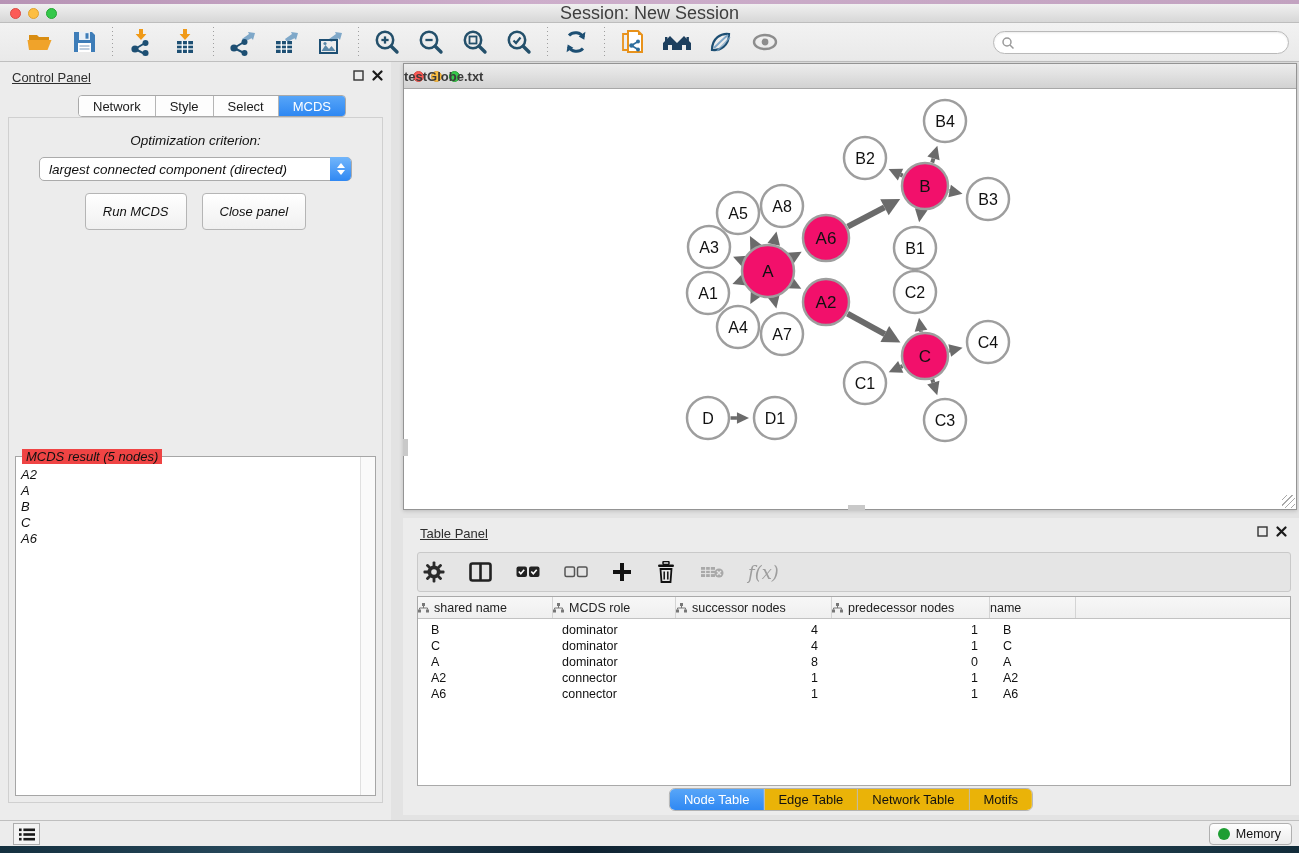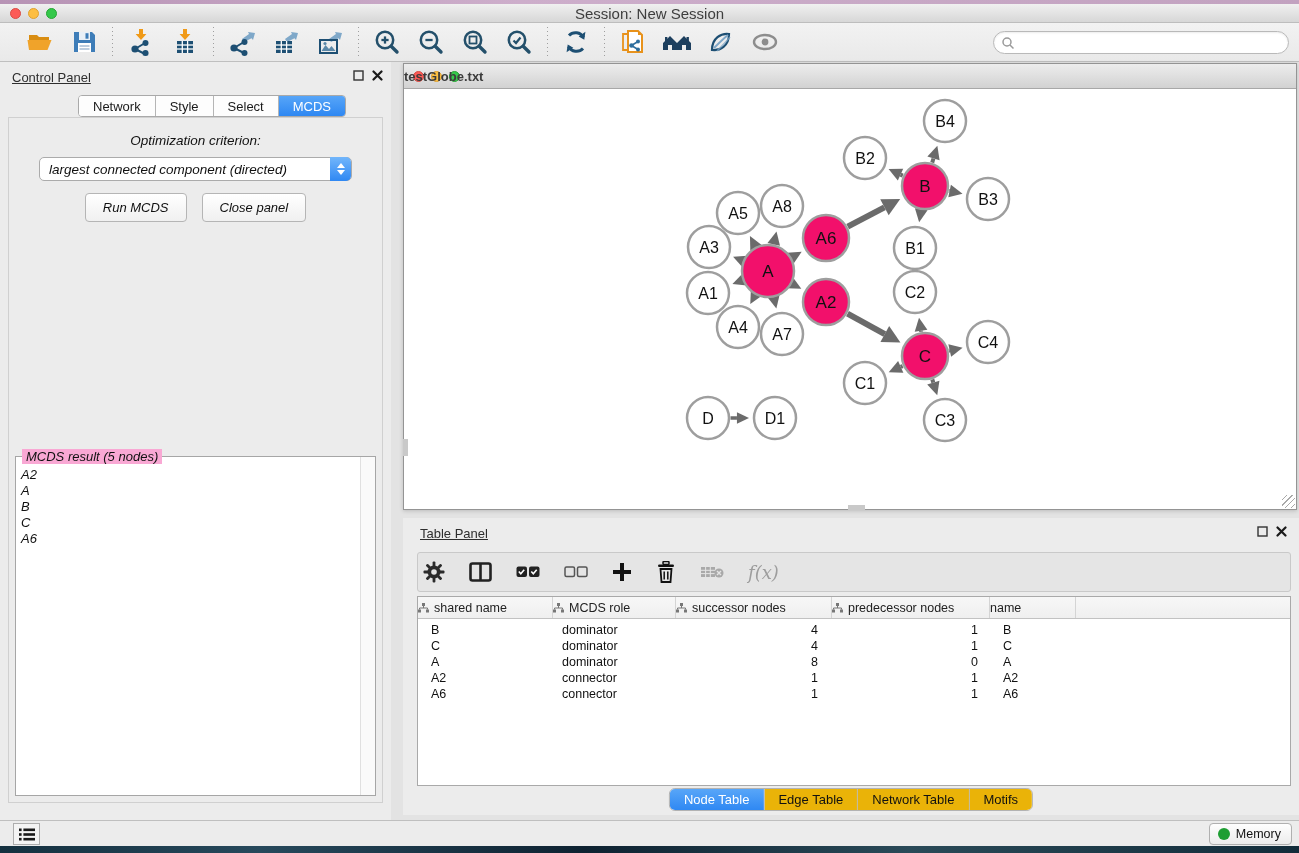--- a/index.html
+++ b/index.html
@@ -13,21 +13,21 @@
   
   .titlebar { position:absolute; top:4px; left:0; right:0; height:19px;
     background:linear-gradient(#f0f0f0,#d7d7d7); border-bottom:1px solid #bdbdbd;
     display:flex; align-items:center; }
   .traffic { display:flex; gap:7px; margin-left:10px; }
   .tl { width:11px; height:11px; border-radius:50%; }
   .tl.red { background:#fc5b57; border:1px solid #d94c45; }
   .tl.yel { background:#fdbe41; border:1px solid #dfa131; }
   .tl.grn { background:#34c84a; border:1px solid #27a534; }
   .win-title { position:absolute; left:0; right:0; text-align:center;
-    font-size:15px; color:#3e3e3e; }
+    font-size:18px; color:#3e3e3e; }
 
   
   .toolbar { position:absolute; top:23px; left:0; right:0; height:39px;
     background:linear-gradient(#f2f2f2,#e9e9e9); border-bottom:1px solid #bfbfbf;
     display:flex; align-items:center; padding-left:12px; }
   .tb-group { display:flex; align-items:center; gap:14px; padding:0 13px; }
   .tb-sep { width:1px; height:30px;
     background-image:linear-gradient(#9f9f9f 30%, rgba(255,255,255,0) 0%);
     background-size:1px 4px; background-repeat:repeat-y; }
   .tb-btn { width:30px; height:30px; display:flex; align-items:center; justify-content:center; cursor:default; }
@@ -53,27 +53,27 @@
   .cp-content { position:absolute; left:8px; right:8px; top:55px; bottom:17px;
     border:1px solid #d0d0d0; background:#ececec;font-style:italic; }
   .opt-label { margin-top:15px; text-align:center; font-size:13.5px; color:#111; }
   .dropdown { margin:9px auto 0; width:313px; height:24px; background:#fff;
     border:1px solid #ababab; border-radius:5px; position:relative;
     display:flex; align-items:center; font-size:13.5px; color:#111; padding-left:9px; cursor:default; }
   .dd-stepper { position:absolute; right:0; top:-1px; bottom:-1px; width:21px;
     background:linear-gradient(#72b6fb,#2f88f3); border-radius:0 5px 5px 0;
     display:flex; flex-direction:column; align-items:center; justify-content:center; gap:2px; }
   .btn-row { display:flex; justify-content:center; gap:15px; margin-top:12px; }
-  .push-btn { height:29px; padding:0 17px; font-size:13px; color:#111;
+  .push-btn { height:37px; padding:0 17px; font-size:13px; color:#111;
     background:linear-gradient(#ffffff,#f0f0f0); border:1px solid #b5b5b5; border-radius:4px;
     display:flex; align-items:center; cursor:default; }
 
   .result-box { position:absolute; left:6px; right:6px; top:338px; bottom:6px;
     border:1px solid #a6a6a6; background:#fff; }
-  .result-legend { position:absolute; top:-8px; left:6px; background:#f9a8d4;
+  .result-legend { position:absolute; top:-8px; left:6px; background:#ef4444;
     font-size:13px; color:#111; padding:0 4px;text-align:right; }
   .result-list { position:absolute; left:0; top:4px; right:15px; bottom:0;
     font-size:13px; color:#111; line-height:16px; padding:6px 0 0 5px; overflow:hidden; }
   .result-scroll { position:absolute; right:0; top:0; bottom:0; width:15px;
     background:#fafafa; border-left:1px solid #e0e0e0; }
 
   
   .net-window { position:absolute; left:403px; top:63px; width:894px; height:447px;
     border:1px solid #949494; background:#fff; box-shadow:0 1px 4px rgba(0,0,0,.18); }
   .net-titlebar { height:25px; background:linear-gradient(#ededed,#d2d2d2);

